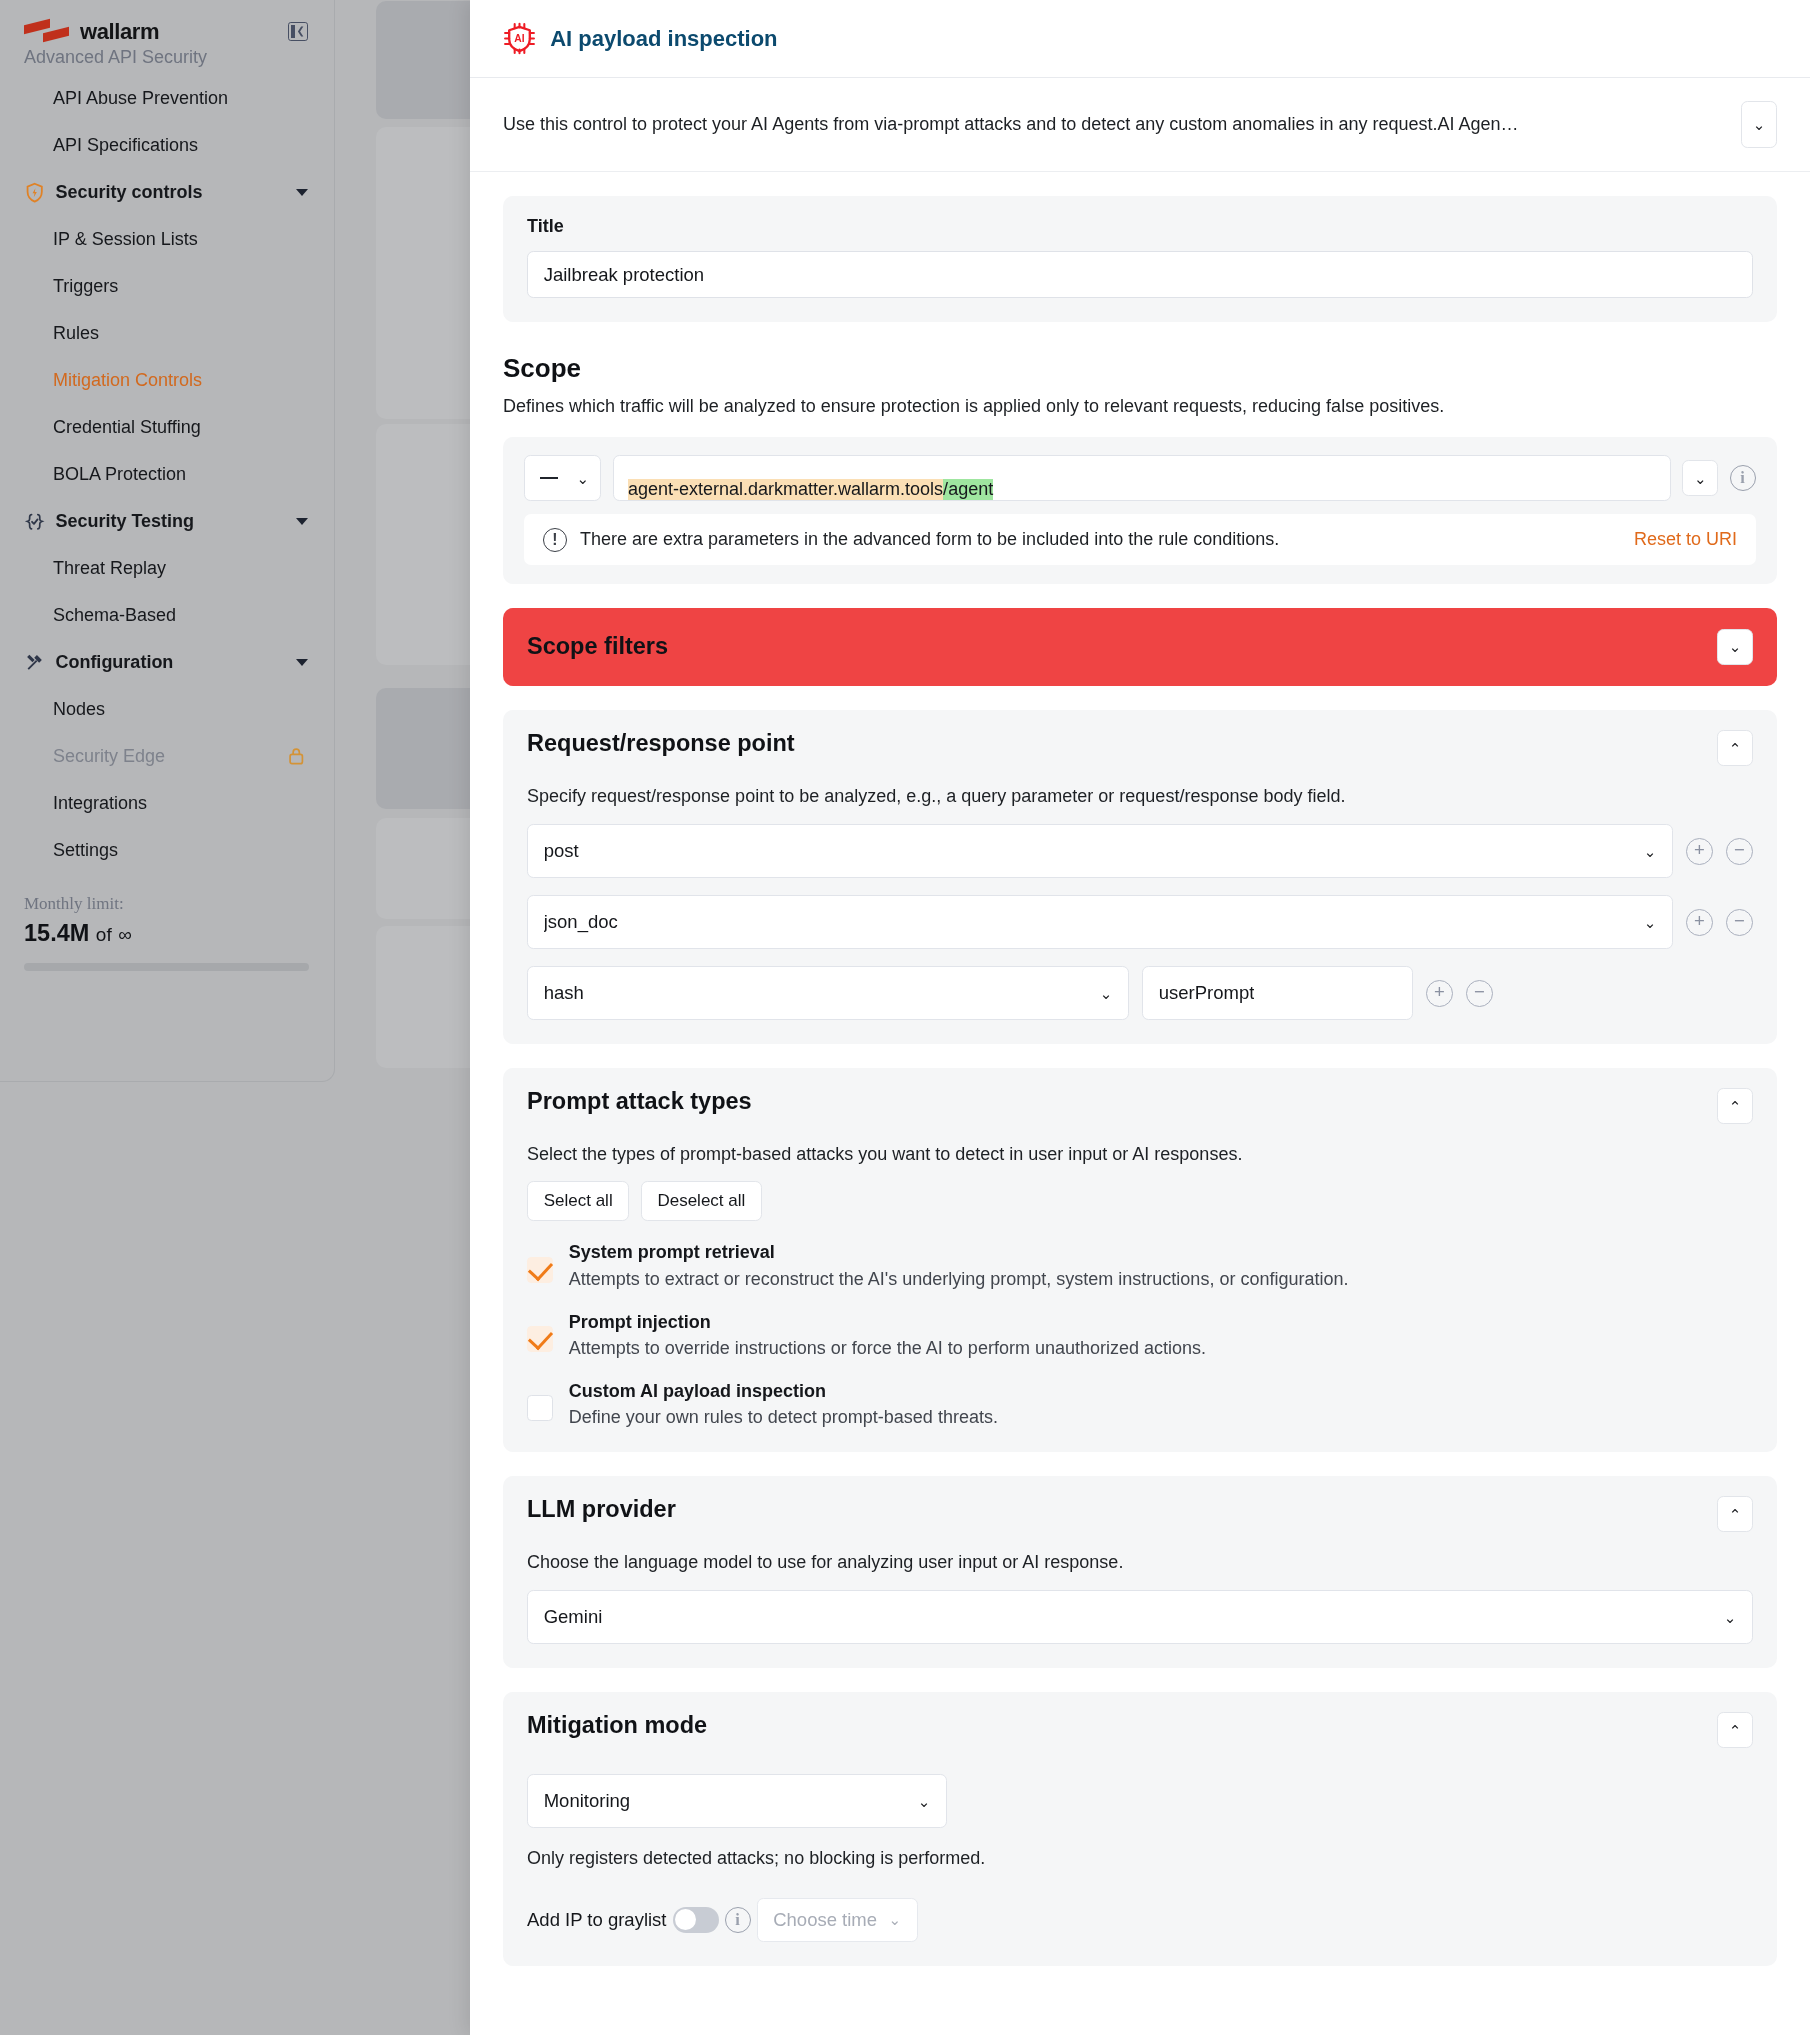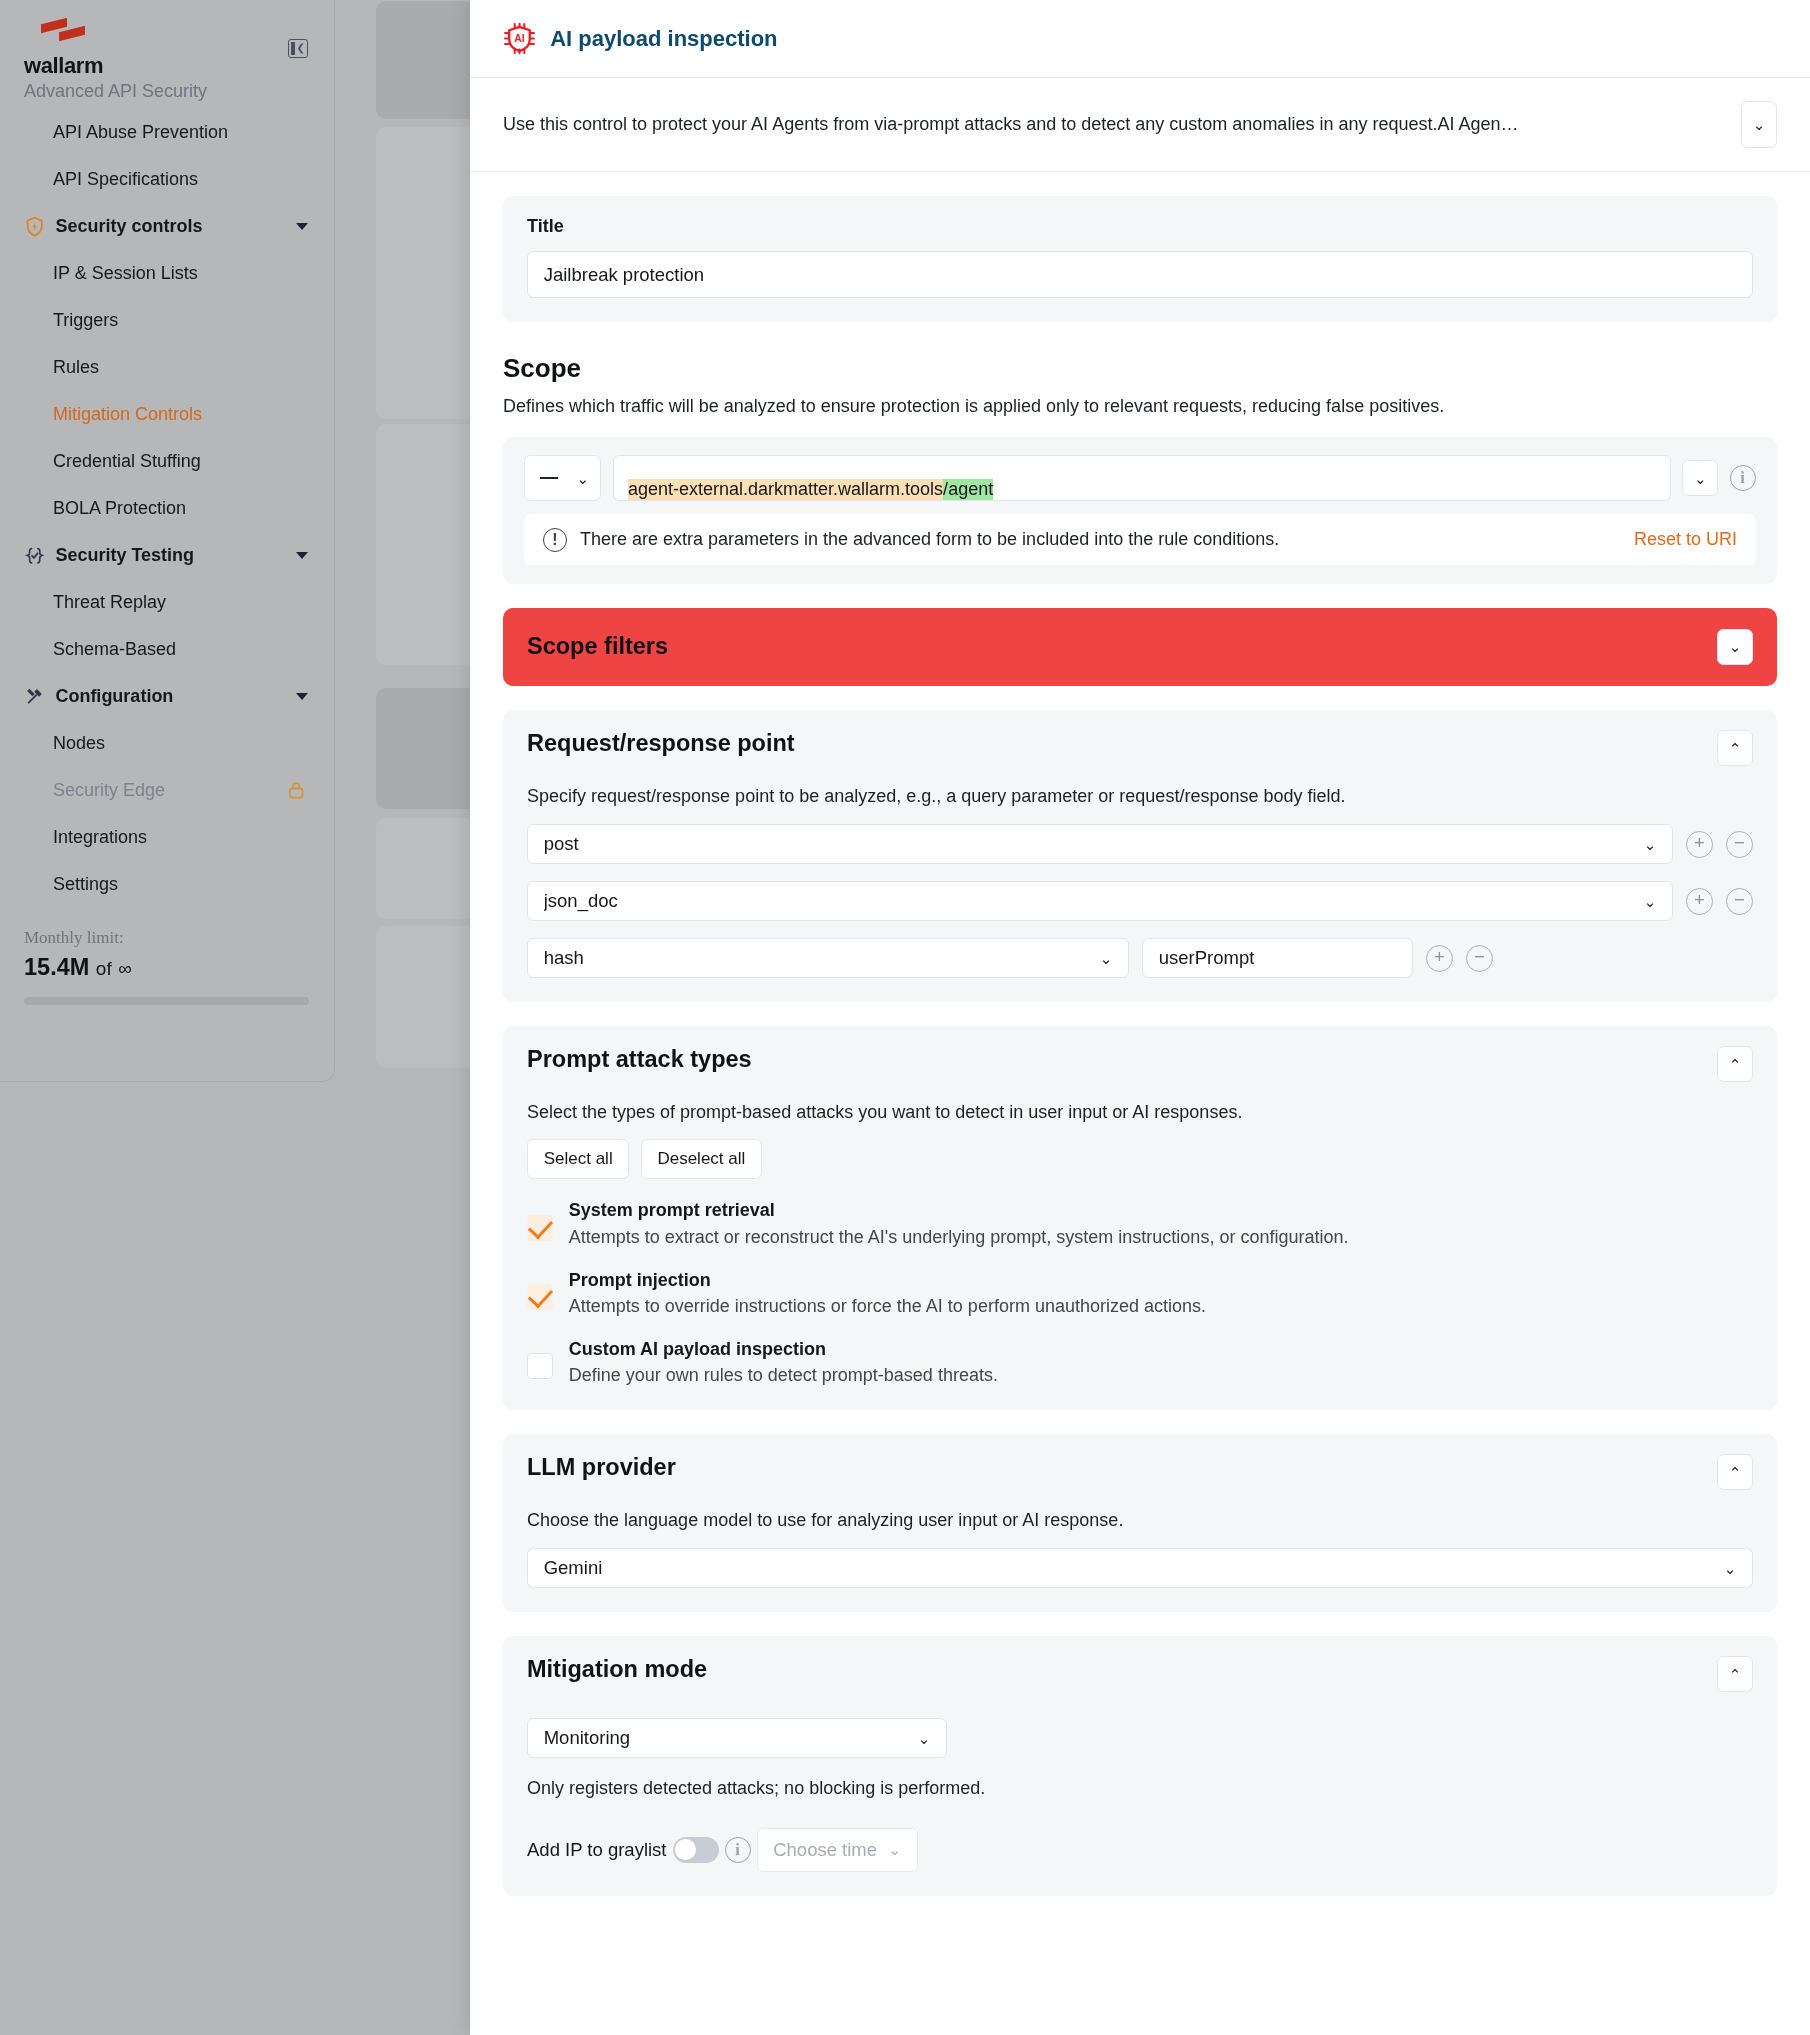--- a/index.html
+++ b/index.html
@@ -24,21 +24,21 @@
     border-right: 1.4px solid #a9abae;
     border-bottom: 1.4px solid #a9abae;
     border-radius: 0 0 13px 0;
     padding: 0;
   }
   .brand-row {
     display: flex; align-items: center;
     padding: 18.5px 26px 0 24px;
     justify-content: space-between;
   }
-  .brand-left { display: flex; align-items: center; gap: 10px; flex-direction: column; }
+  .brand-left { display: flex; align-items: center; gap: 10px; }
   .wallarm-logo { width: 46px; height: 24px; position: relative; }
   .wallarm-logo i {
     position: absolute; background: #c0301c; display:block;
   }
   .wl1 { left:0; top:2.8px; width:26px; height:9.3px; transform: skewY(-14deg); }
   .wl2 { left:18.5px; top:10px; width:26px; height:9.3px; transform: skewY(-14deg); }
   .wordmark { font-size: 22px; font-weight: 700; color: #131416; letter-spacing: -0.4px; }
   .collapse-icon {
     width: 20px; height: 18.5px; border: 1.8px solid #474f63; border-radius: 2.8px;
     position: relative;
@@ -183,21 +183,21 @@
 
   .collapsed-panel {
     background: #ef4444; border-radius: 10px; margin-top: 24px;
     padding: 21.4px 24px; display: flex; align-items: center; justify-content: space-between;
   }
 
   .help-text { font-size: 18px; color: #1d2024; margin-top: 20px; }
 
   .select-row { display: flex; align-items: center; gap: 13px; margin-top: 17px; }
   .select-box {
-    height: 40px; background: #fff; border: 1.1px solid #e1e4ea; border-radius: 6.4px;
+    height: 54px; background: #fff; border: 1.1px solid #e1e4ea; border-radius: 6.4px;
     display: flex; align-items: center; justify-content: space-between;
     padding: 0 15.7px; font-size: 18.5px; color: #15171b;
   }
   .select-box .sv { white-space: nowrap; overflow: hidden; }
   .grow { flex: 1; }
   .circ-btn {
     width: 27px; height: 27px; border-radius: 50%; border: 1.6px solid #aab0be;
     color: #8a91a1; display: flex; align-items: center; justify-content: center;
     font-size: 18.5px; line-height: 1; flex: 0 0 27px; position: relative;
   }

